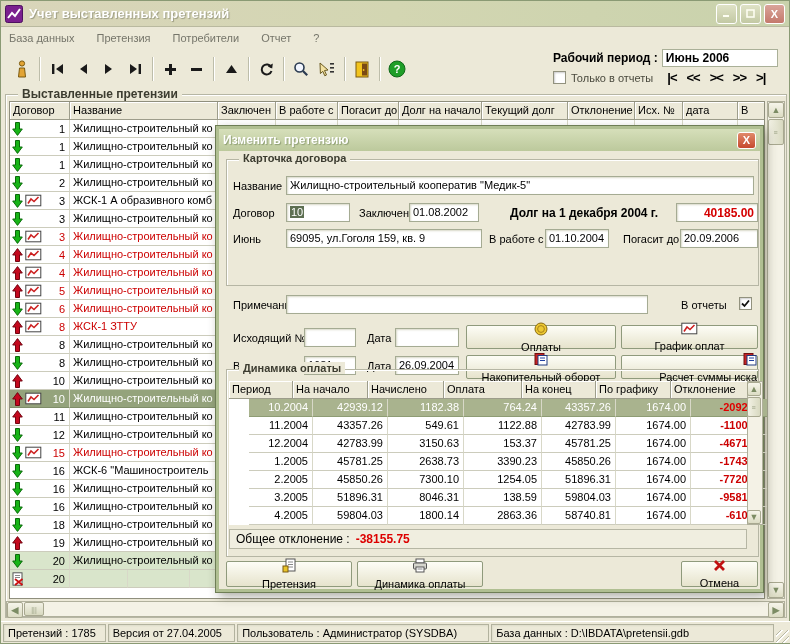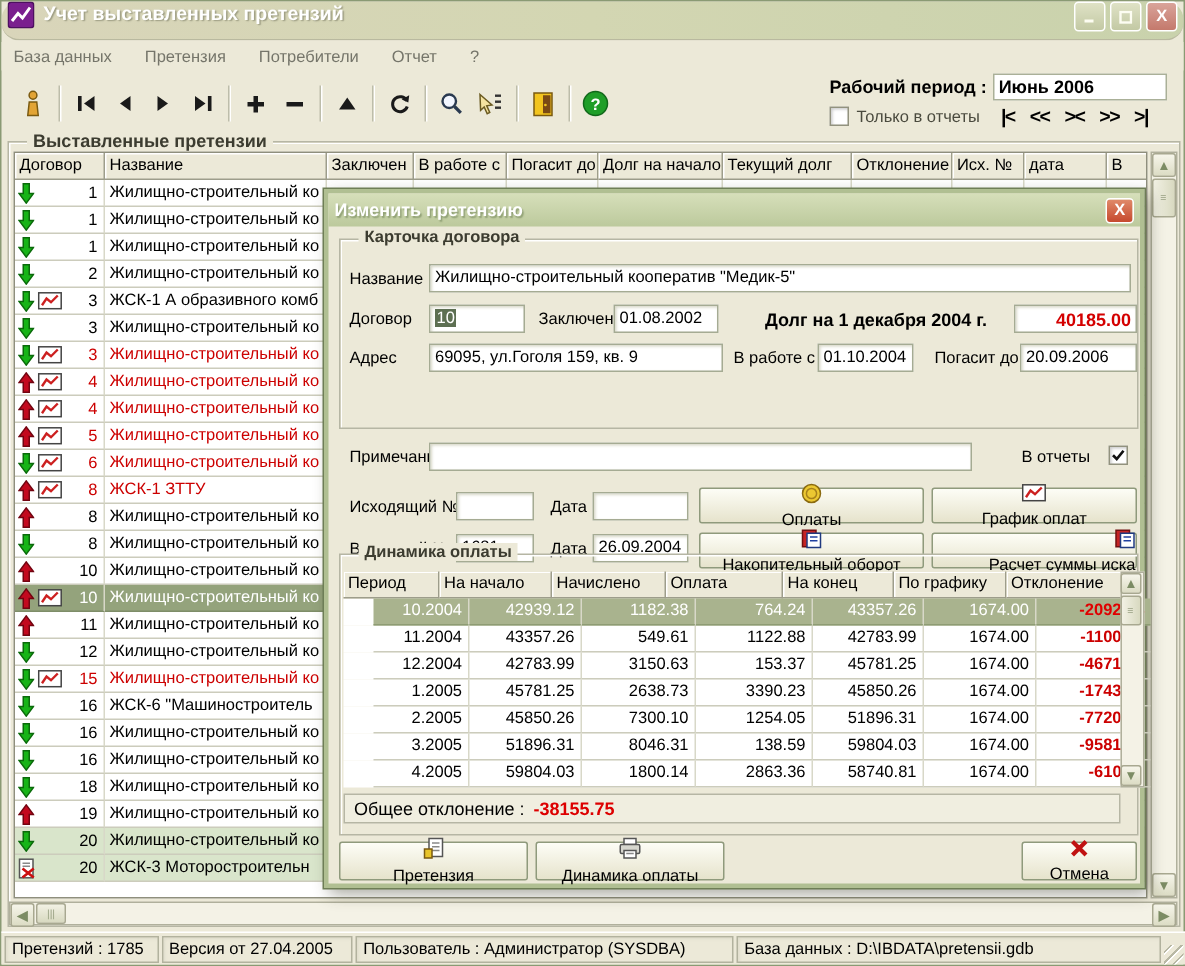--- a/index.html
+++ b/index.html
@@ -3,21 +3,21 @@
 <meta charset="utf-8">
 <style>
   * { box-sizing: border-box; margin: 0; padding: 0; }
   html,body { width: 790px; height: 644px; }
   body { font-family: "Liberation Sans", sans-serif; font-size: 11px; color:#000; background:#ece9d8; overflow:hidden; position:relative; }
   .window { position:absolute; left:0; top:0; width:790px; height:644px; border:1px solid #8a9a74; background:#ece9d8; }
 
   
   .titlebar { position:absolute; left:0; top:0; width:100%; height:26px;
     background:linear-gradient(to right,#d9d5ba,#d3d6b2,#c9d2ac);
-    display:flex; padding:0 4px; border-bottom:1px solid #b9b99f;border-radius:12px;}
+    display:flex; align-items:center; padding:0 4px; border-bottom:1px solid #b9b99f;}
   .app-icon { width:18px; height:18px; margin-right:6px; }
   .title-text { color:#fff; font-weight:bold; font-size:13px; text-shadow:1px 1px 1px #9a9a80; }
   .win-controls { margin-left:auto; display:flex; gap:3px; }
   .wbtn { width:21px; height:20px; border:1px solid #fff; border-radius:3px; display:flex; align-items:center; justify-content:center;
     font-weight:bold; color:#fff; font-size:11px; }
   .wbtn.min,.wbtn.max { background:linear-gradient(#dfe2c6,#c3c9a4); color:#fdfdf2; }
   .wbtn.close { background:linear-gradient(#d9a49a,#c4796c); }
 
   
   .menubar { position:absolute; left:0; top:27px; width:100%; height:19px; display:flex; align-items:center; gap:22px; padding-left:8px; color:#75756a; background:#ece9d8; }
@@ -805,21 +805,20 @@
 
             <svg class="ic ic-docx" width="12" height="14" viewBox="0 0 12 14">
               <rect x="1" y="0.8" width="9" height="12.4" fill="#fff" stroke="#555"></rect>
               <line x1="3" y1="3.5" x2="8" y2="3.5" stroke="#888"></line>
               <line x1="3" y1="5.5" x2="8" y2="5.5" stroke="#888"></line>
               <path d="M3 7 L10.5 13 M10.5 7 L3 13" stroke="#cc1010" stroke-width="1.8"></path>
             </svg>
 
             <span class="num">20</span>
           </div>
-          <div class="td mc2">ЖСК-3  Моторостроительн</div>
           <div class="td mc3"></div>
           <div class="td mc4"></div>
           <div class="td mc5"></div>
           <div class="td mc6"></div>
           <div class="td mc7"></div>
           <div class="td mc8"></div>
           <div class="td mc9"></div>
           <div class="td mc10"></div>
           <div class="td mc11"></div>
         </div>
@@ -858,21 +857,21 @@
     <span class="lbl" style="left:14px; top:51px;">Название</span>
     <div class="field" style="left:67px; top:47px; width:468px;">Жилищно-строительный кооператив "Медик-5"</div>
 
     <span class="lbl" style="left:14px; top:78px;">Договор</span>
     <div class="field" style="left:67px; top:74px; width:64px;"><span class="sel-text">10</span></div>
     <span class="lbl" style="left:140px; top:78px;">Заключен</span>
     <div class="field" style="left:190px; top:74px; width:70px;">01.08.2002</div>
     <span class="lbl debt-label" style="left:291px; top:77px;">Долг на 1 декабря 2004 г.</span>
     <div class="field debt-value" style="left:457px; top:74px; width:82px;">40185.00</div>
 
-    <span class="lbl" style="left:14px; top:104px;">Адрес</span>
+    <span class="lbl" style="left:14px; top:104px;">Июнь</span>
     <div class="field" style="left:67px; top:100px; width:196px;">69095, ул.Гоголя 159, кв. 9</div>
     <span class="lbl" style="left:270px; top:104px;">В работе с</span>
     <div class="field" style="left:326px; top:100px; width:64px;">01.10.2004</div>
     <span class="lbl" style="left:404px; top:104px;">Погасит до</span>
     <div class="field" style="left:461px; top:100px; width:78px;">20.09.2006</div>
 
     <span class="lbl" style="left:14px; top:170px;">Примечание</span>
     <div class="field" style="left:67px; top:166px; width:362px;"></div>
     <span class="lbl" style="left:462px; top:170px;">В отчеты</span>
     <span class="chk" style="position:absolute; left:520px; top:168px;">

